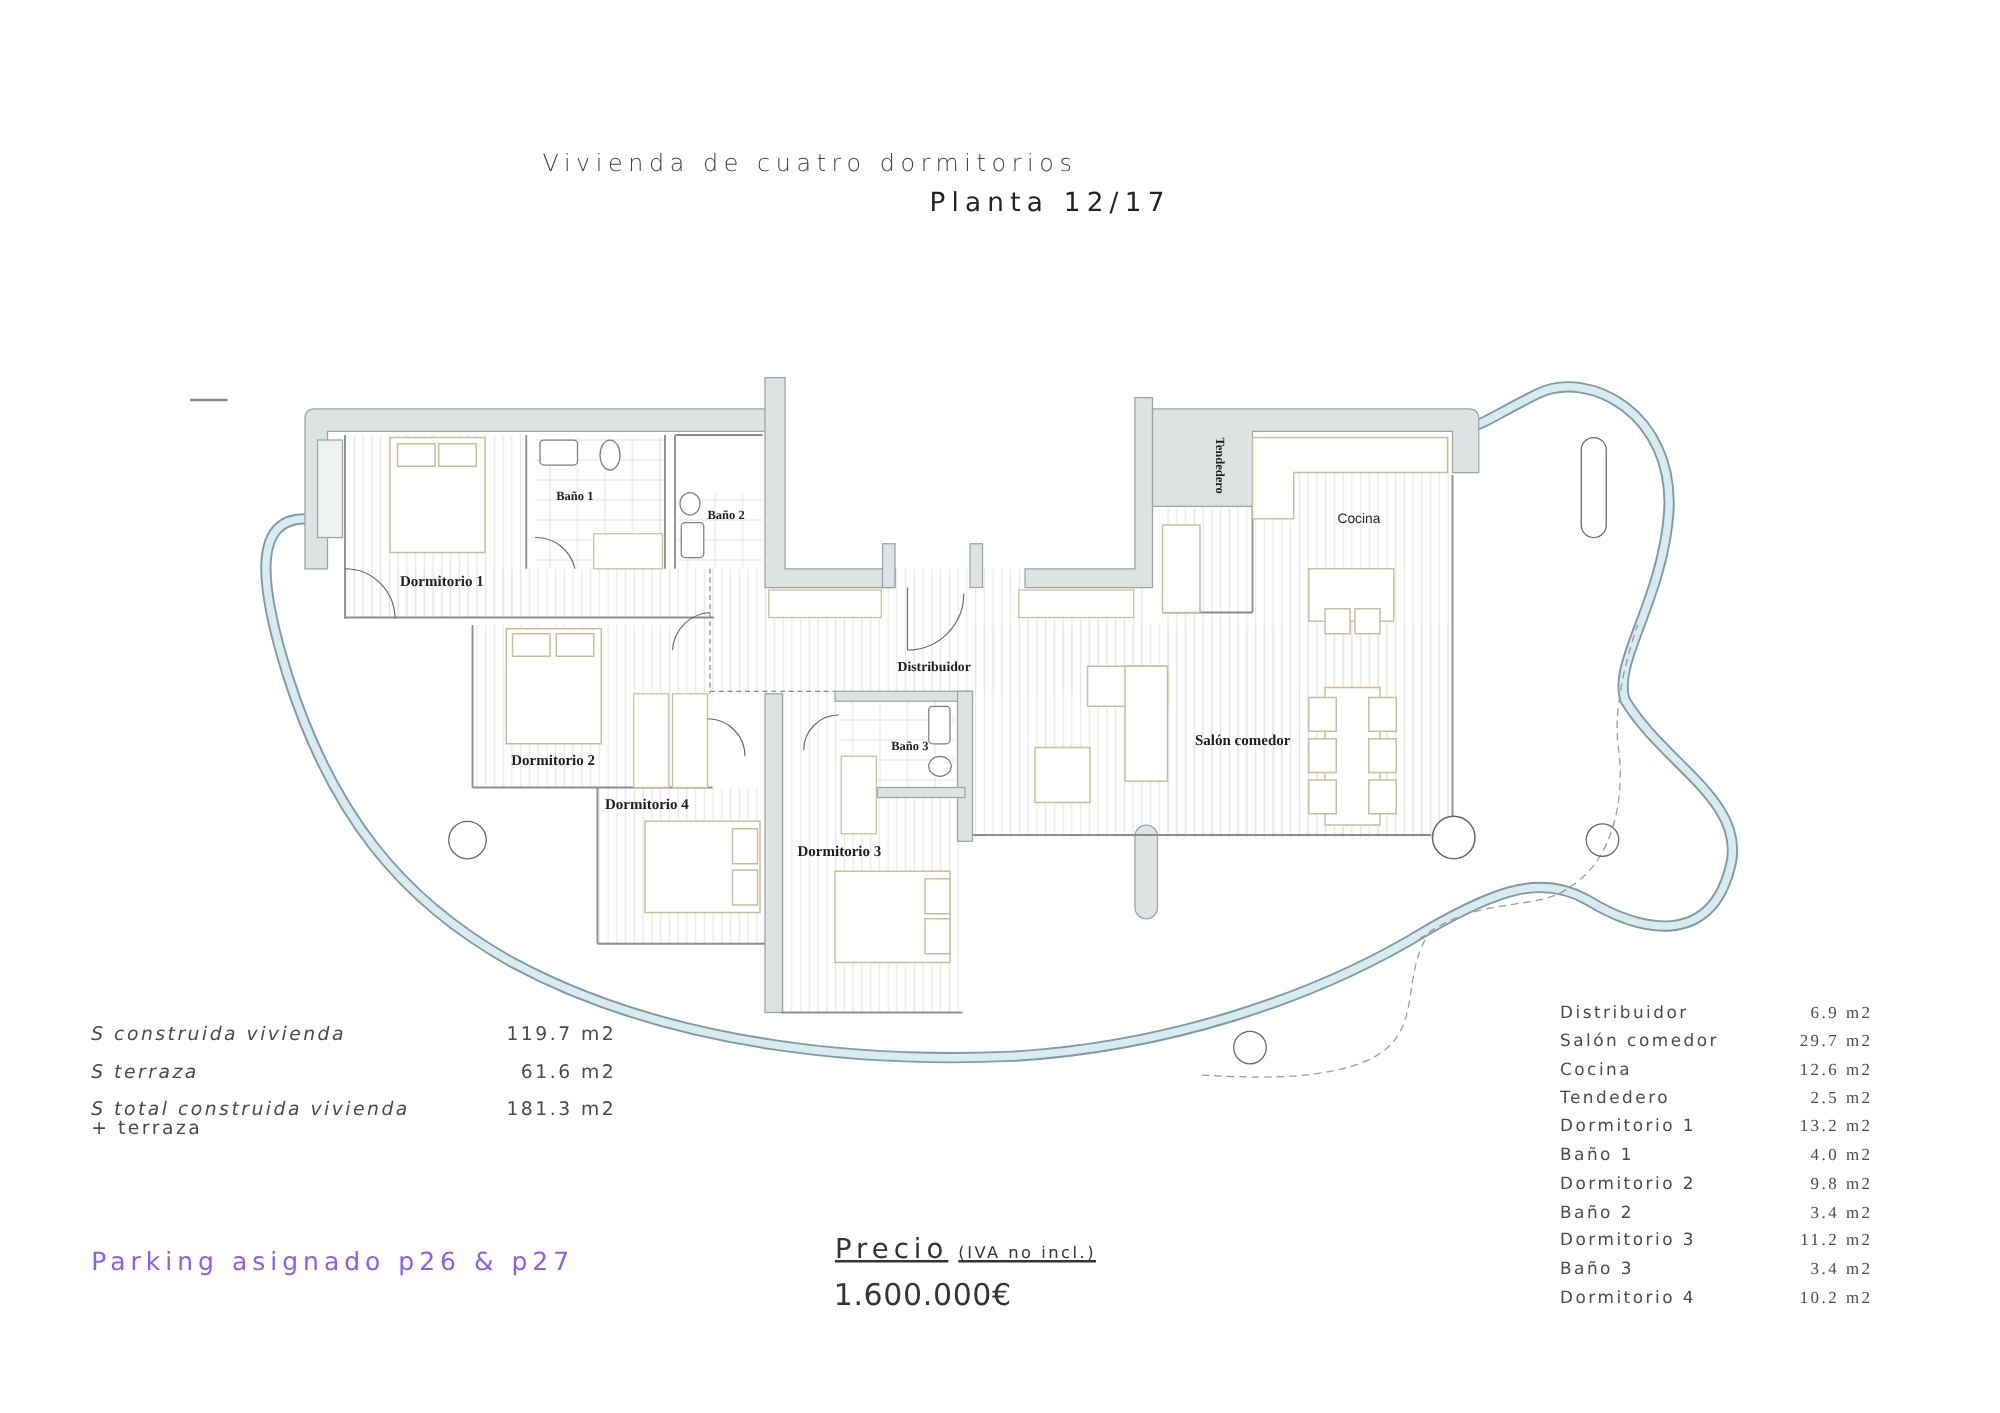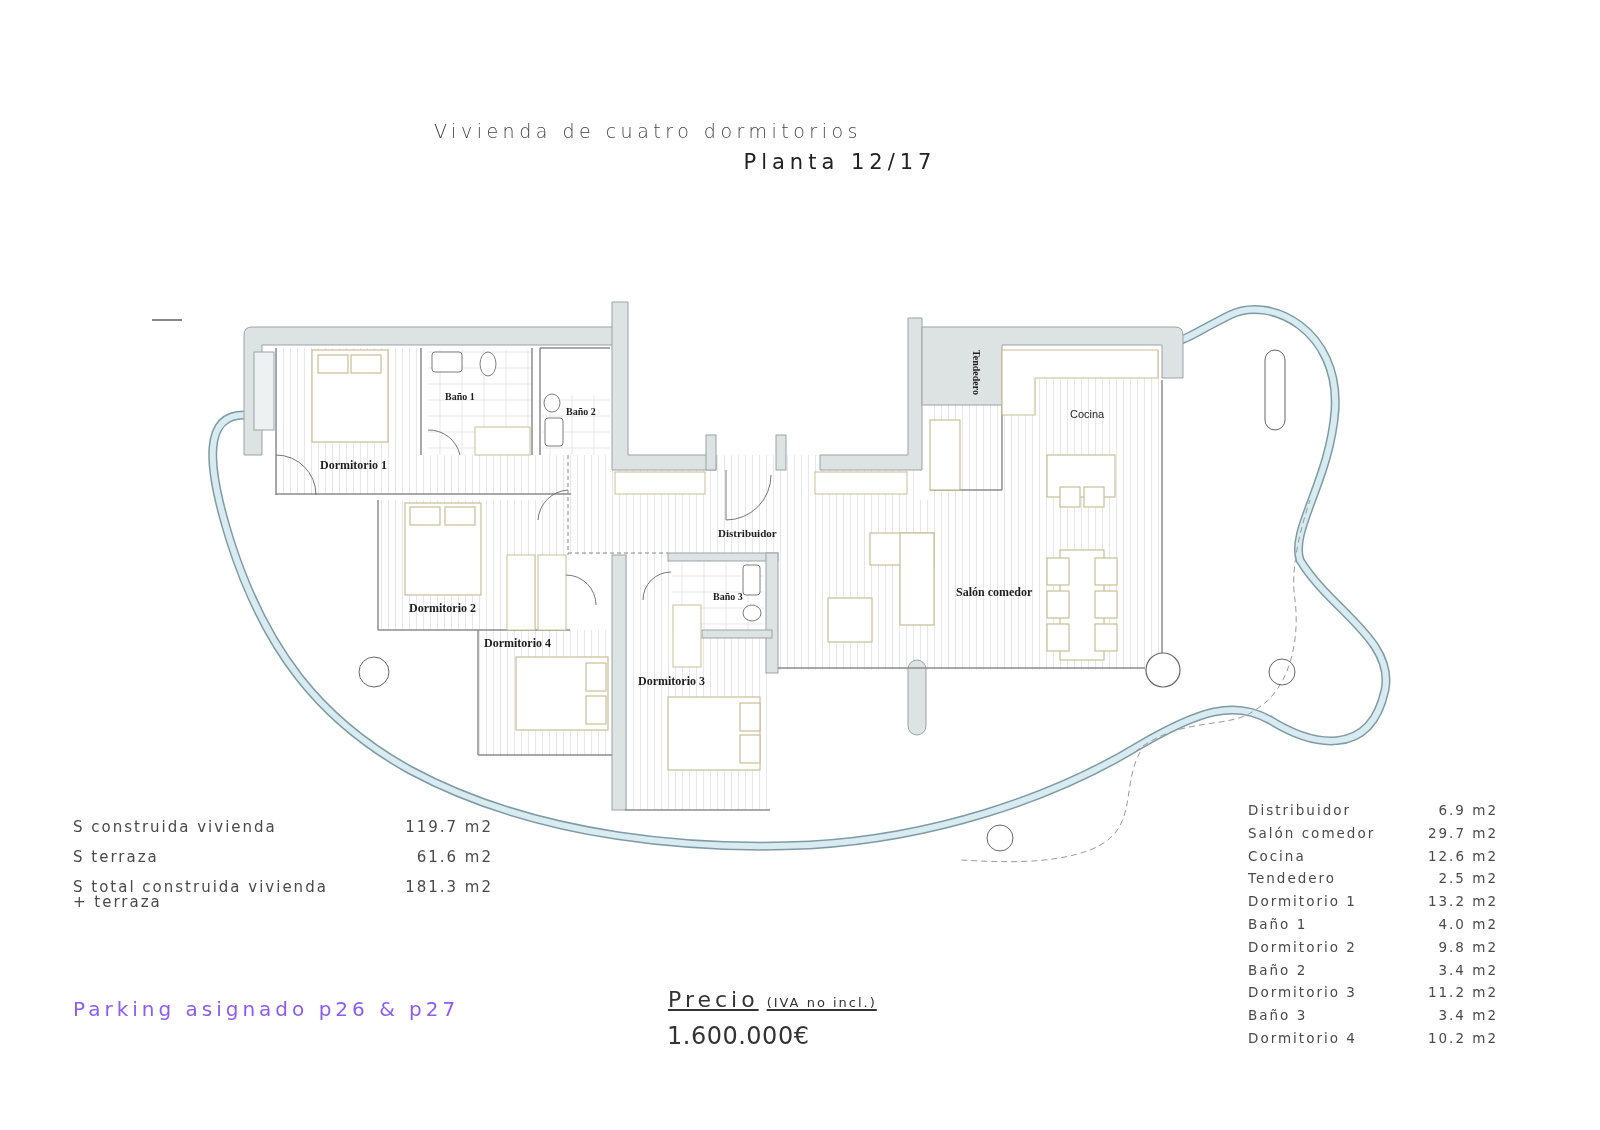--- a/index.html
+++ b/index.html
@@ -8,31 +8,31 @@
   .abs { position:absolute; }
   .title { left:0; width:1296px; text-align:center; top:120px;
            font-size:19px; letter-spacing:4.5px; color:#444; font-weight:300; }
   .subtitle { left:0; width:1600px; text-align:center; top:150px;
            font-size:21px; letter-spacing:5px; color:#222;padding-left:40px; }
   .plan { left:0; top:0; }
   .room-label { font-family:"Liberation Serif", serif; font-weight:bold; fill:#1e1e1e; }
   .room-label-cocina { font-family:"Liberation Sans", sans-serif; fill:#222; }
   .surf { left:73px; top:818px; width:420px; font-size:15px; letter-spacing:2px; color:#4a4a4a; }
   .surf-row { position:relative; height:30px; }
-  .surf-row .lbl { position:absolute; left:0; top:0; }
+  .surf-row .lbl { position:absolute; left:0; top:0;font-style:italic; }
   .surf-row .val { position:absolute; right:0; top:0; }
   .surf-row .sub { position:absolute; left:0; top:15px; }
   .assign { left:73px; top:994px; font-size:20px; letter-spacing:4px; color:#8b5cf6; line-height:30px; }
   .price-lbl { left:668px; top:987px; font-size:22px; letter-spacing:4px; color:#333;text-decoration:underline; }
   .price-lbl .note { font-size:13px; letter-spacing:2px; margin-left:8px; }
   .price-val { left:667px; top:1022px; font-size:24px; letter-spacing:0.5px; color:#333; }
   .areas { left:1248px; top:802px; width:250px; font-size:13.5px; letter-spacing:2px; color:#4a4a4a; }
   .area-row { position:relative; height:22.8px; }
   .area-row .lbl { position:absolute; left:0; }
-  .area-row .val { position:absolute; right:0; }
+  .area-row .val { position:absolute; right:0;font-family:Liberation Serif, serif; }
 </style>
 </head>
 <body>
 
 <div class="abs title">Vivienda de cuatro dormitorios</div>
 <div class="abs subtitle">Planta 12/17</div>
 
 <svg class="abs plan" width="1600" height="1130" viewBox="0 0 1600 1130" xmlns="http://www.w3.org/2000/svg">
   <defs>
     <pattern id="floorlines" width="7" height="10" patternUnits="userSpaceOnUse">

